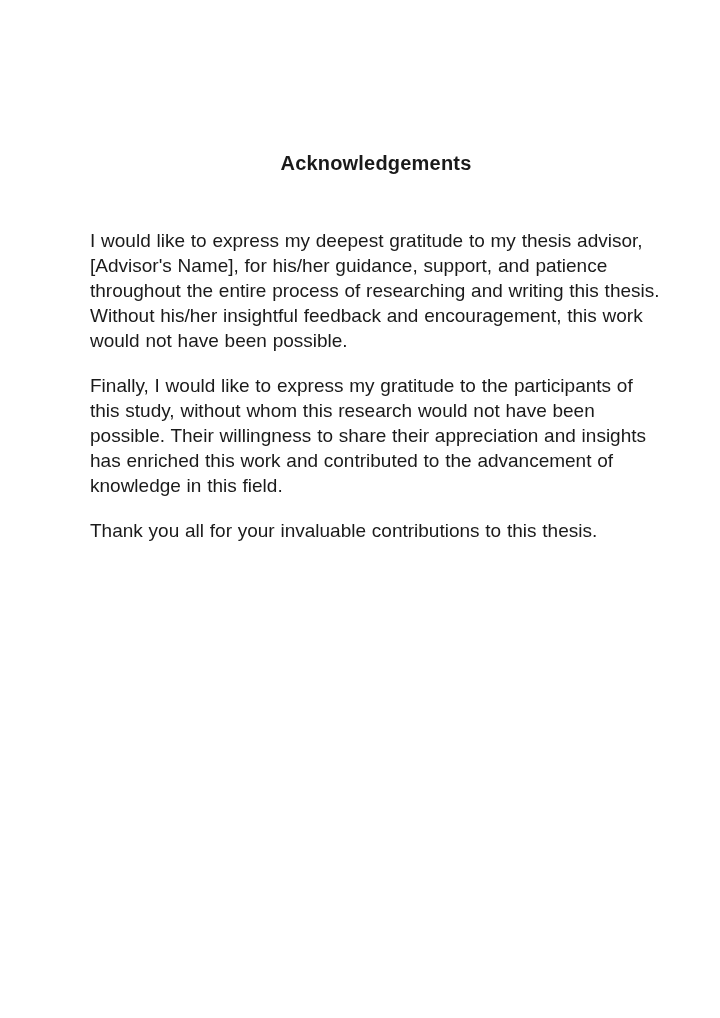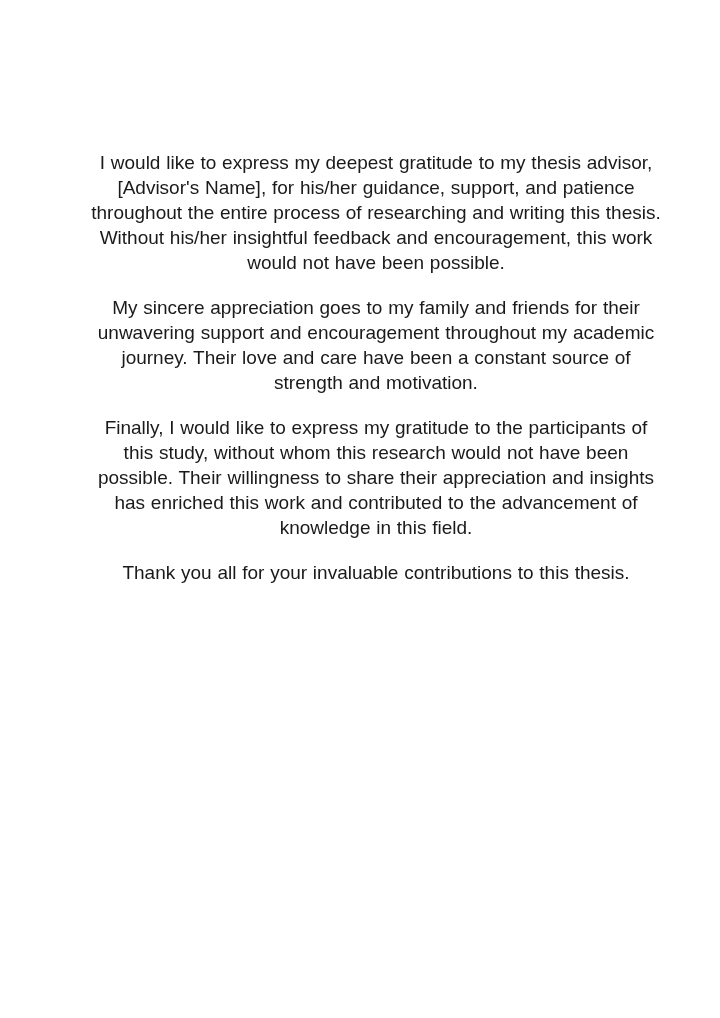--- a/index.html
+++ b/index.html
@@ -24,30 +24,30 @@
     line-height: 26px;
     text-align: center;
     margin: 0 0 52px 0;
     letter-spacing: 0.2px;
   }
   .doc-body p {
     font-size: 19px;
     line-height: 25px;
     margin: 0 0 20px 0;
     max-width: 572px;
-    text-align: center;
+    text-align: left;
     word-spacing: 0.5px;
   }
   .doc-body p:last-child {
     margin-bottom: 16px;
   }
 </style>
 </head>
 <body>
 
 <div class="page">
+  <h1 class="doc-title">Acknowledgements</h1>
   <div class="doc-body">
     <p>I would like to express my deepest gratitude to my thesis advisor, [Advisor's Name], for his/her guidance, support, and patience throughout the entire process of researching and writing this thesis. Without his/her insightful feedback and encouragement, this work would not have been possible.</p>
-    <p>My sincere appreciation goes to my family and friends for their unwavering support and encouragement throughout my academic journey. Their love and care have been a constant source of strength and motivation.</p>
     <p>Finally, I would like to express my gratitude to the participants of this study, without whom this research would not have been possible. Their willingness to share their appreciation and insights has enriched this work and contributed to the advancement of knowledge in this field.</p>
     <p>Thank you all for your invaluable contributions to this thesis.</p>
   </div>
 </div>
 
 </body></html>

